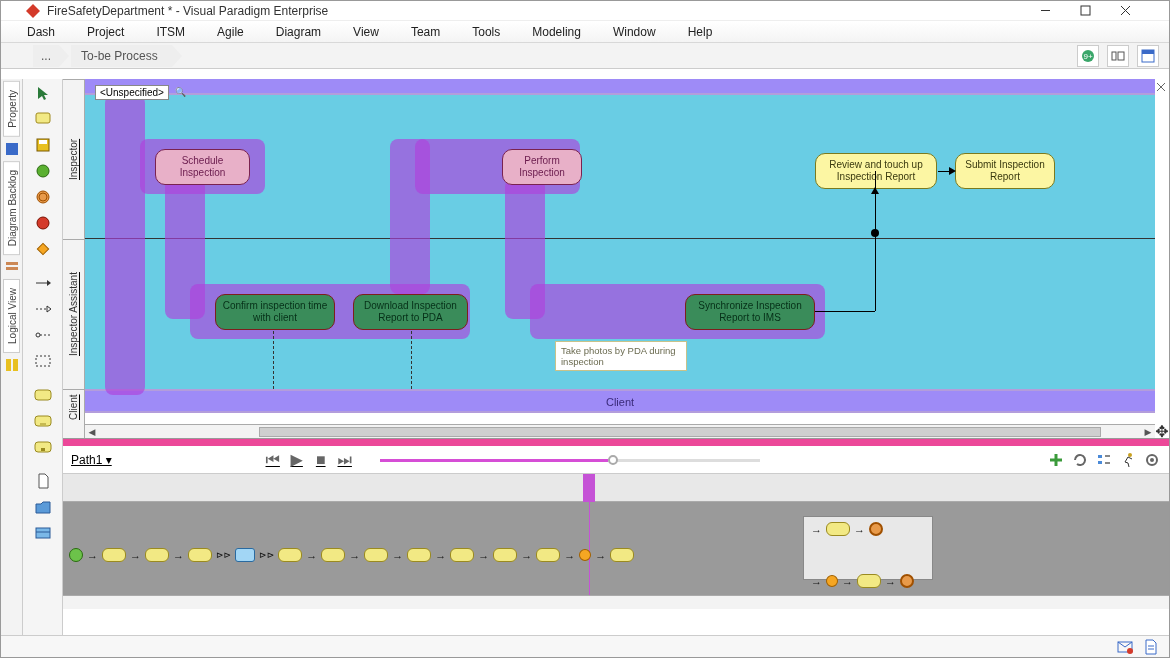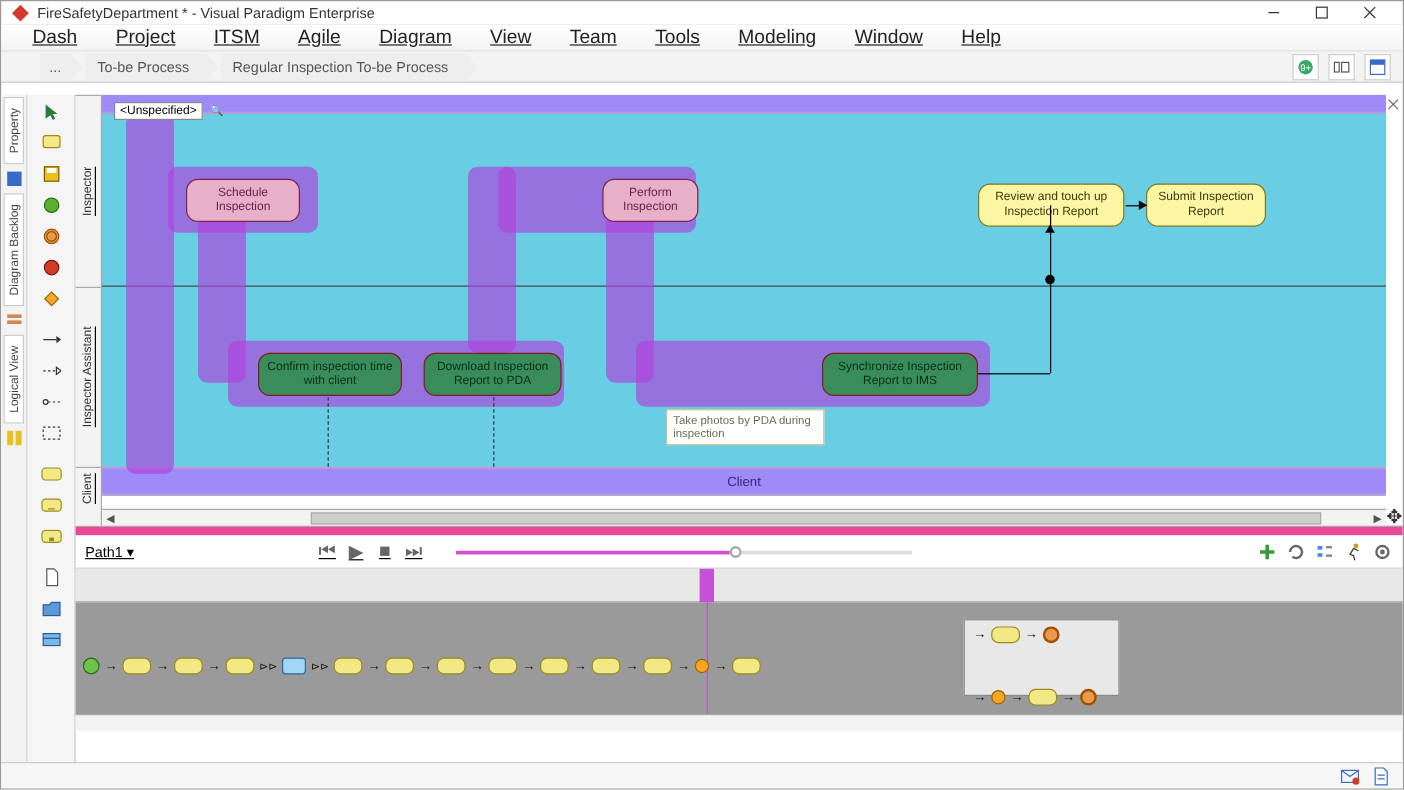--- a/index.html
+++ b/index.html
@@ -1,27 +1,27 @@
 <!DOCTYPE html>
 <html><head>
 <meta charset="utf-8">
 <style>
   * { box-sizing: border-box; margin: 0; padding: 0; font-family: "Segoe UI", Tahoma, sans-serif; }
   body { width: 1170px; height: 658px; background: #fff; overflow: hidden; border: 1px solid #999; position: relative; }
 
   
-  .titlebar { height: 20px; display: flex; align-items: center; padding: 0 8px; border-bottom: 1px solid #eee; }
+  .titlebar { height: 20px; display: flex; align-items: center; padding: 0 24px; border-bottom: 1px solid #eee; }
   .titlebar .appicon { width: 16px; height: 16px; margin-right: 6px; }
   .titlebar .title { font-size: 12px; flex: 1; color: #333; }
   .winbtn { width: 40px; height: 28px; display: flex; align-items: center; justify-content: center; color: #333; }
   .winbtn svg { width: 11px; height: 11px; }
 
   
   .menubar { height: 22px; display: flex; align-items: center; padding: 0 10px; gap: 0; border-bottom: 1px solid #d8d8d8; background: linear-gradient(#fff,#f4f4f4); }
-  .menubar span { font-size: 16px; color: #222; padding: 13px 16px; cursor: default; text-decoration: underline; }
+  .menubar span { font-size: 12px; color: #222; padding: 13px 16px; cursor: default; }
 
   
   .crumbrow { height: 26px; background: #f3f3f3; border-bottom: 1px solid #ccc; display: flex; align-items: center; padding-left: 32px; }
   .crumb { position: relative; height: 22px; display: flex; align-items: center; padding: 0 14px 0 10px; font-size: 12px; color: #555; background: #eee; margin-right: 12px; }
   .crumb::after { content: ""; position: absolute; right: -10px; top: 0; border-left: 10px solid #eee; border-top: 11px solid transparent; border-bottom: 11px solid transparent; }
   .crumbtools { margin-left: auto; display: flex; gap: 8px; padding-right: 10px; }
   .crumbtools .tic { width: 22px; height: 22px; border: 1px solid #ccc; background: #fff; display:flex;align-items:center;justify-content:center; }
 
   
   .main { position: absolute; top: 78px; left: 0; right: 0; bottom: 22px; display: flex; }
@@ -137,21 +137,20 @@
   <span>Team</span>
   <span>Tools</span>
   <span>Modeling</span>
   <span>Window</span>
   <span>Help</span>
 </div>
 
 <div class="crumbrow">
   <div class="crumb" style="padding:0 8px;">...</div>
   <div class="crumb">To-be Process</div>
-  <div class="crumb">Regular Inspection To-be Process</div>
   <div class="crumbtools">
     <div class="tic">
         <svg width="16" height="16">
           <circle cx="8" cy="8" r="6" fill="#3aa66a"></circle>
           <text x="8" y="11" font-size="8" text-anchor="middle" fill="#fff">9+</text>
         </svg>
       </div>
     <div class="tic">
         <svg width="14" height="14">
           <rect x="1" y="3" width="4" height="8" fill="none" stroke="#555"></rect>

